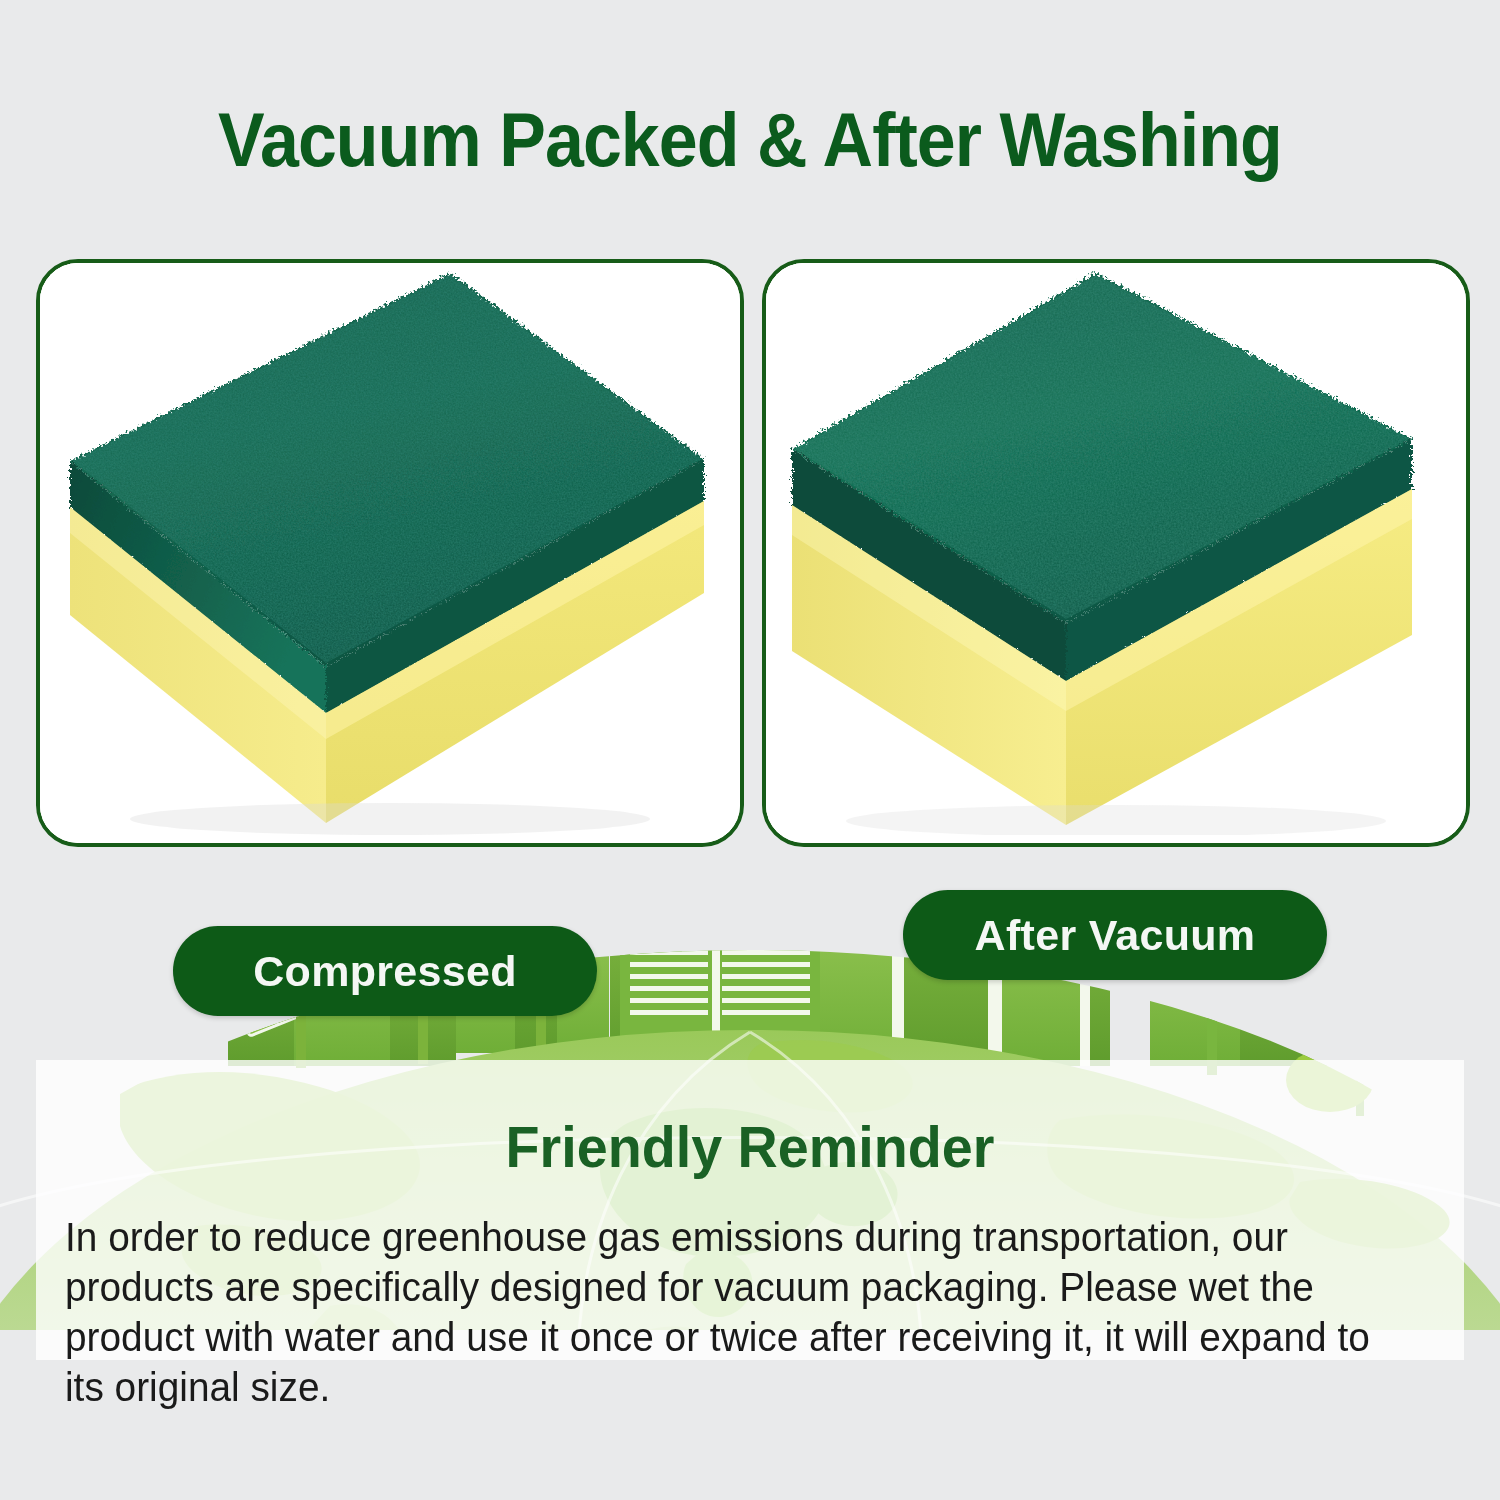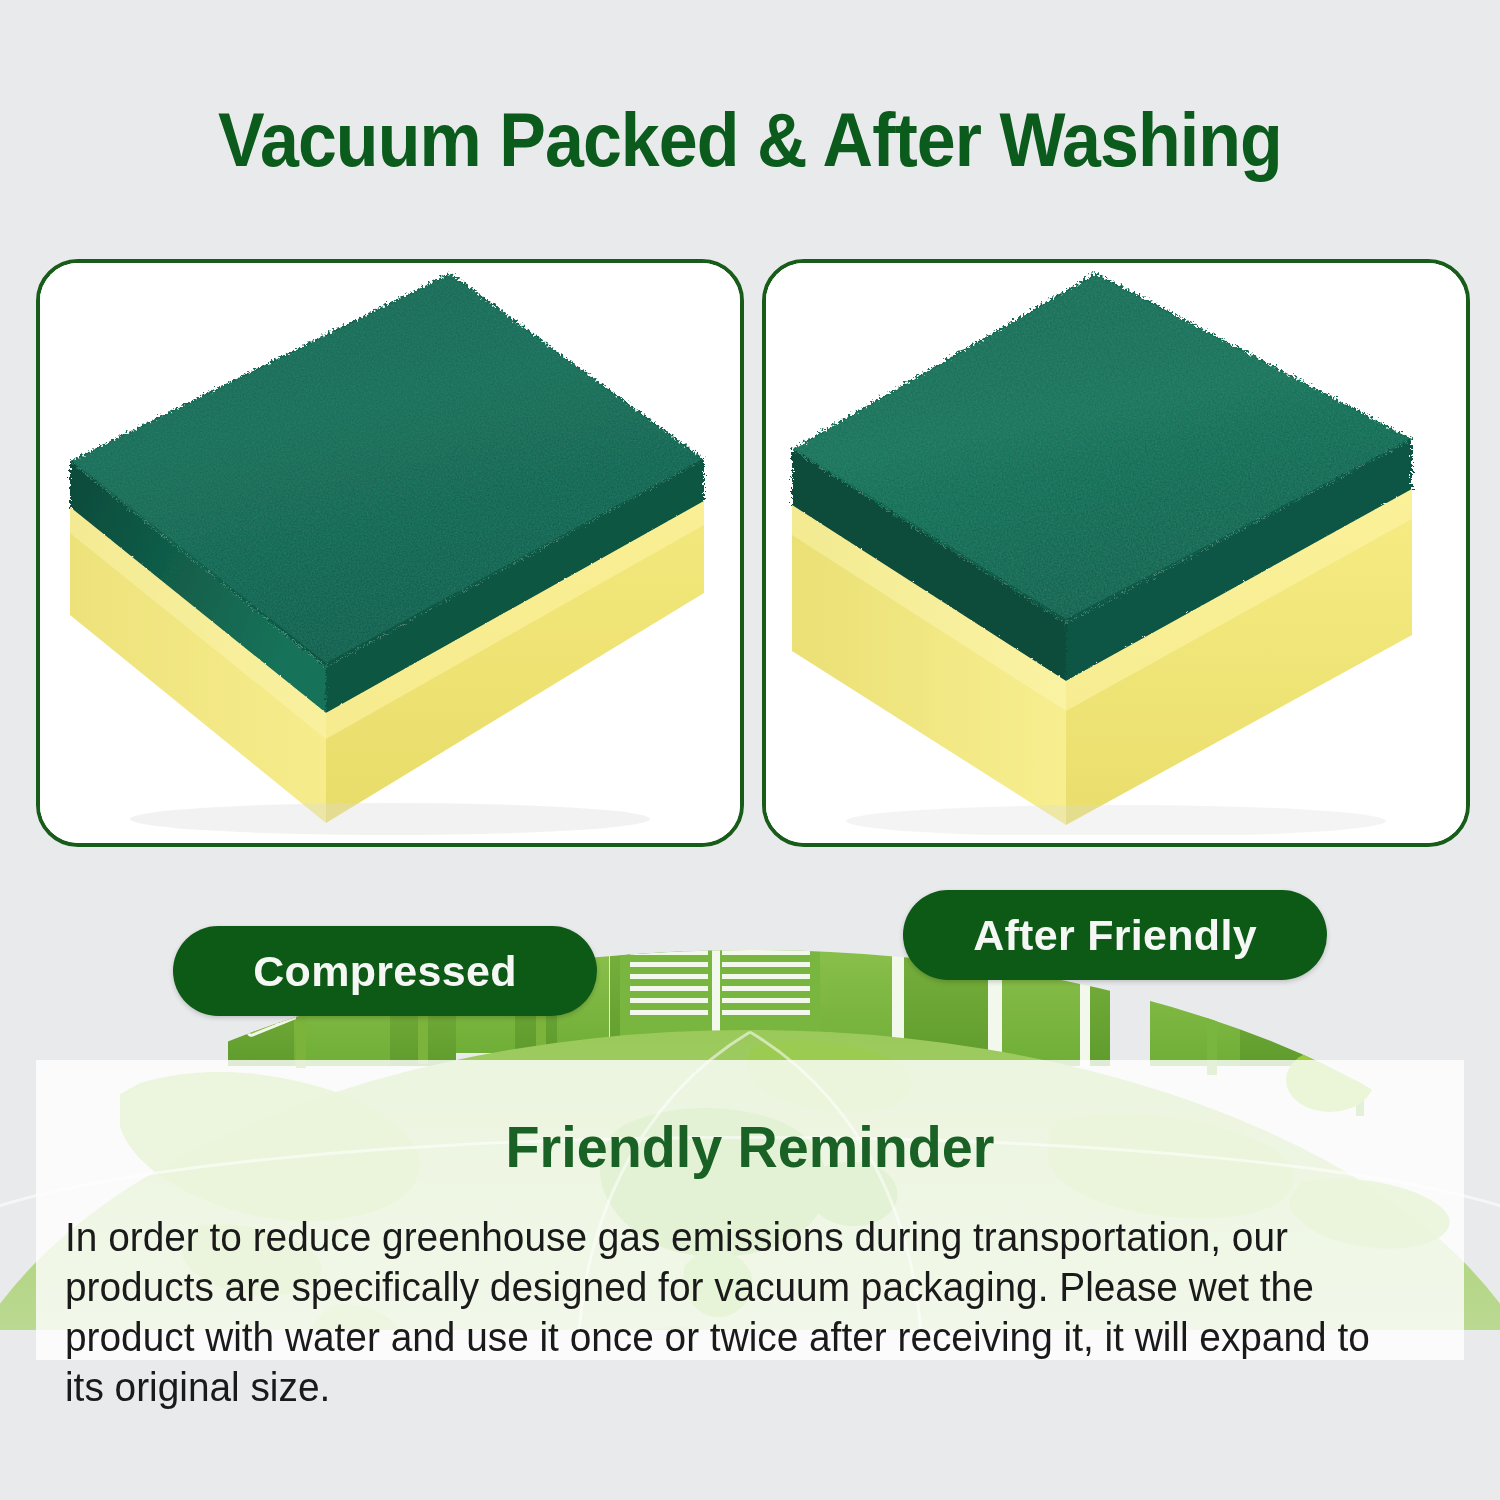--- a/index.html
+++ b/index.html
@@ -386,20 +386,20 @@
         <polygon points="300,418 646,226 646,372 300,562" fill="url(#foamFrontR)"></polygon>
         <polygon points="300,418 646,226 646,256 300,448" fill="#fff6ad" opacity="0.5"></polygon>
         <polygon points="26,242 300,418 300,448 26,272" fill="#fffabe" opacity="0.4"></polygon>
         <ellipse cx="350" cy="558" rx="270" ry="16" fill="#d9d9d9" opacity="0.3"></ellipse>
       </svg>
     </div>
   </div>
 
   <div class="pill" id="pill-compressed">Compressed</div>
 
-  <div class="pill" id="pill-afterwashing">After Friendly</div>
+  <div class="pill" id="pill-afterwashing">After Vacuum</div>
 
   <div id="info-panel">
     <div id="reminder-heading">Friendly Reminder</div>
     <div id="reminder-body">In order to reduce greenhouse gas emissions during transportation, our products are specifically designed for vacuum packaging. Please wet the product with water and use it once or twice after receiving it, it will expand to its original size.</div>
   </div>
 
 </div>
 
 </body></html>

